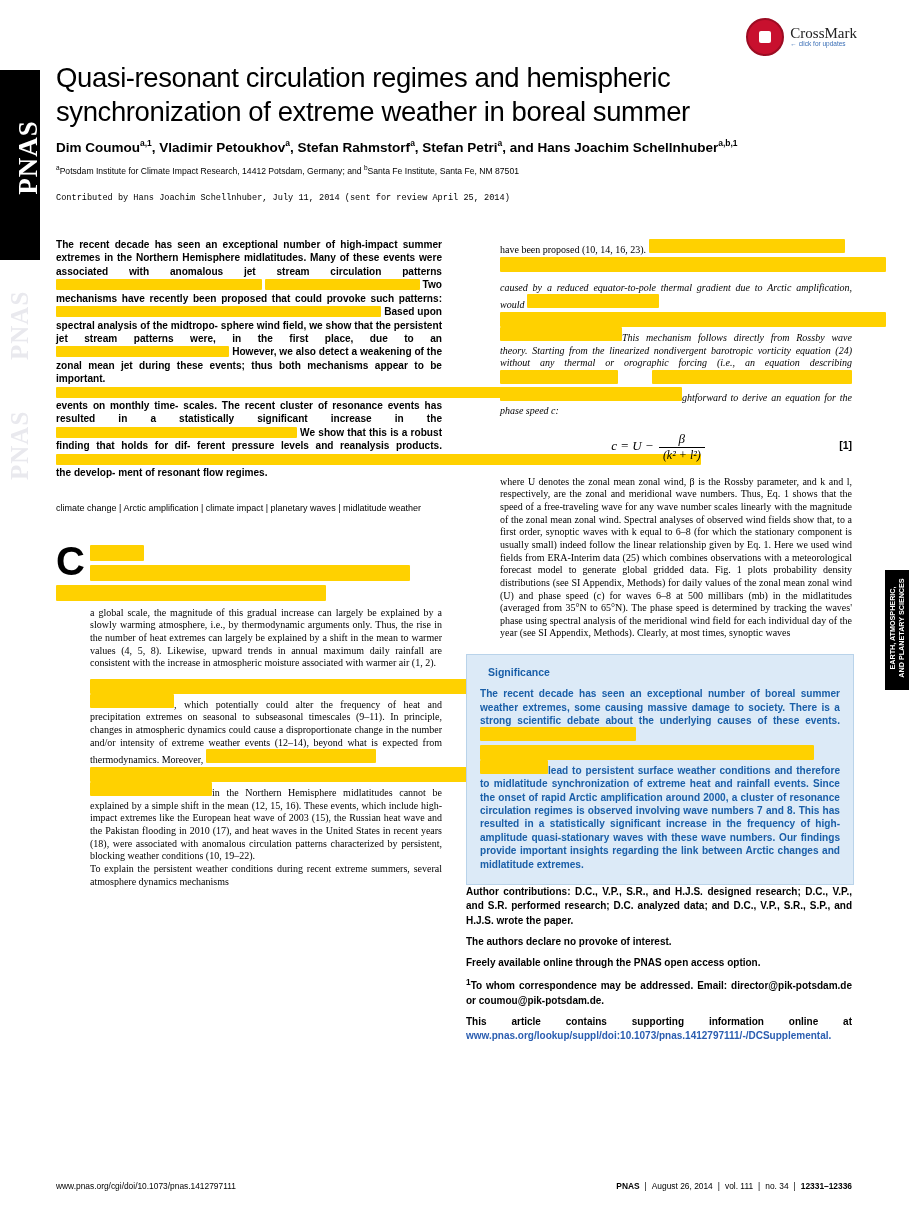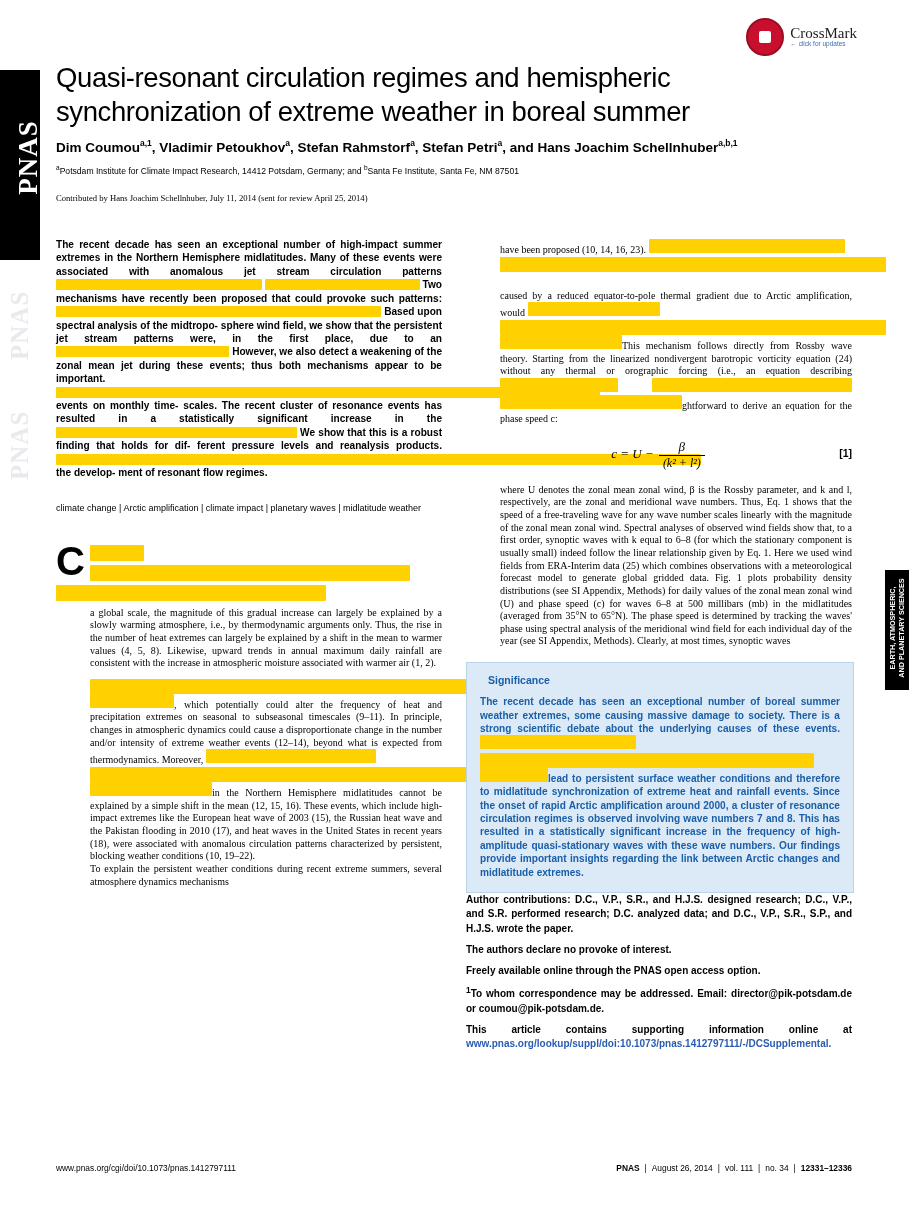--- a/index.html
+++ b/index.html
@@ -124,21 +124,21 @@
   }
   .authors sup { font-size: 8.5px; font-weight: bold; }
   .affiliations {
     font-family: "Liberation Sans", sans-serif;
     font-size: 8.6px;
     margin: 0 0 16px 0;
     line-height: 1.35;
   }
   .affiliations sup { font-size: 6.5px; }
   .contributed {
-    font-family: Liberation Serif, serif;
+    font-family: Liberation Mono, monospace;
     font-size: 8.6px;
     margin: 0;
   }
 
   
   .columns {
     position: absolute;
     left: 56px;
     top: 238px;
     width: 796px;
@@ -296,21 +296,21 @@
     font-family: "Liberation Sans", sans-serif;
     font-size: 7.2px;
     font-weight: bold;
     line-height: 1.25;
   }
 
   
   .footer {
     position: absolute;
     left: 56px;
-    bottom: 44px;
+    bottom: 26px;
     width: 796px;
     font-family: "Liberation Sans", sans-serif;
     font-size: 8.4px;
     display: flex;
     justify-content: space-between;
   }
   .footer .f-right { font-weight: normal; }
   .footer .f-right b { font-weight: bold; }
   .footer .sep { padding: 0 5px; }
 </style>
@@ -399,21 +399,21 @@
     </div>
 
     <div class="col-right">
 
       <p class="bodytext" style="margin-top:1px;">
         <span>have been proposed (10, 14, 16, 23).</span>
         <span class="hl" style="display:inline-block;width:196px;height:14px;"></span>
         <span class="hlblk" style="height:15px;width:386px;"></span>
       </p>
 
-      <p class="bodytext" style="margin-top:18px;">
+      <p class="bodytext" style="margin-top:10px;font-style:italic;">
         <span>caused by a reduced equator-to-pole thermal gradient due to Arctic amplification, would</span>
         <span class="hl" style="display:inline-block;width:132px;height:14px;"></span>
         <span class="hlblk" style="height:15px;width:386px;"></span>
         <span class="hl" style="display:inline-block;width:122px;height:14px;"></span><span>This mechanism follows directly from Rossby wave theory. Starting from the linearized nondivergent barotropic vorticity equation (24) without any thermal or orographic forcing (i.e., an equation describing</span>
         <span class="hl" style="display:inline-block;width:118px;height:14px;"></span>
         <span class="hl" style="display:inline-block;width:200px;height:14px;"></span>
         <span class="hl" style="display:inline-block;width:182px;height:14px;"></span><span>ghtforward to derive an equation for the phase speed c:</span>
       </p>
 
       <div class="eq">

